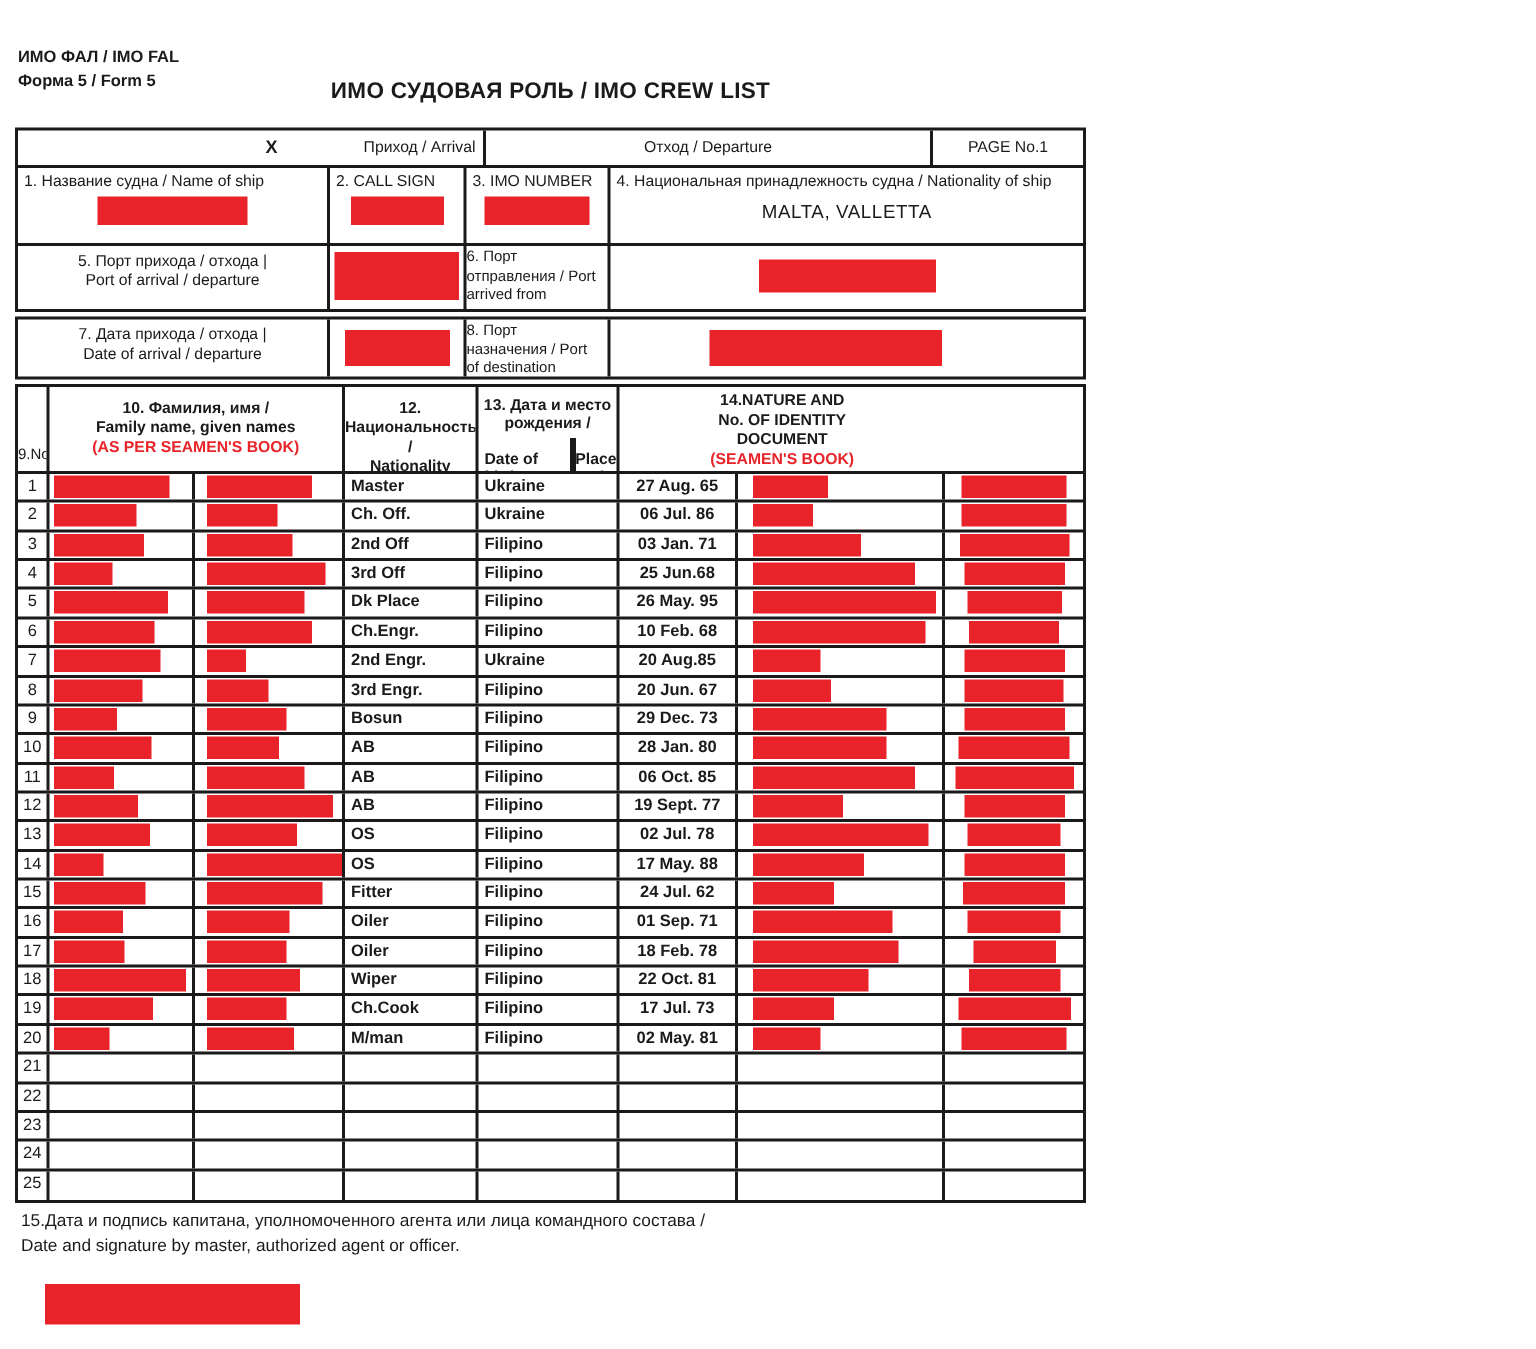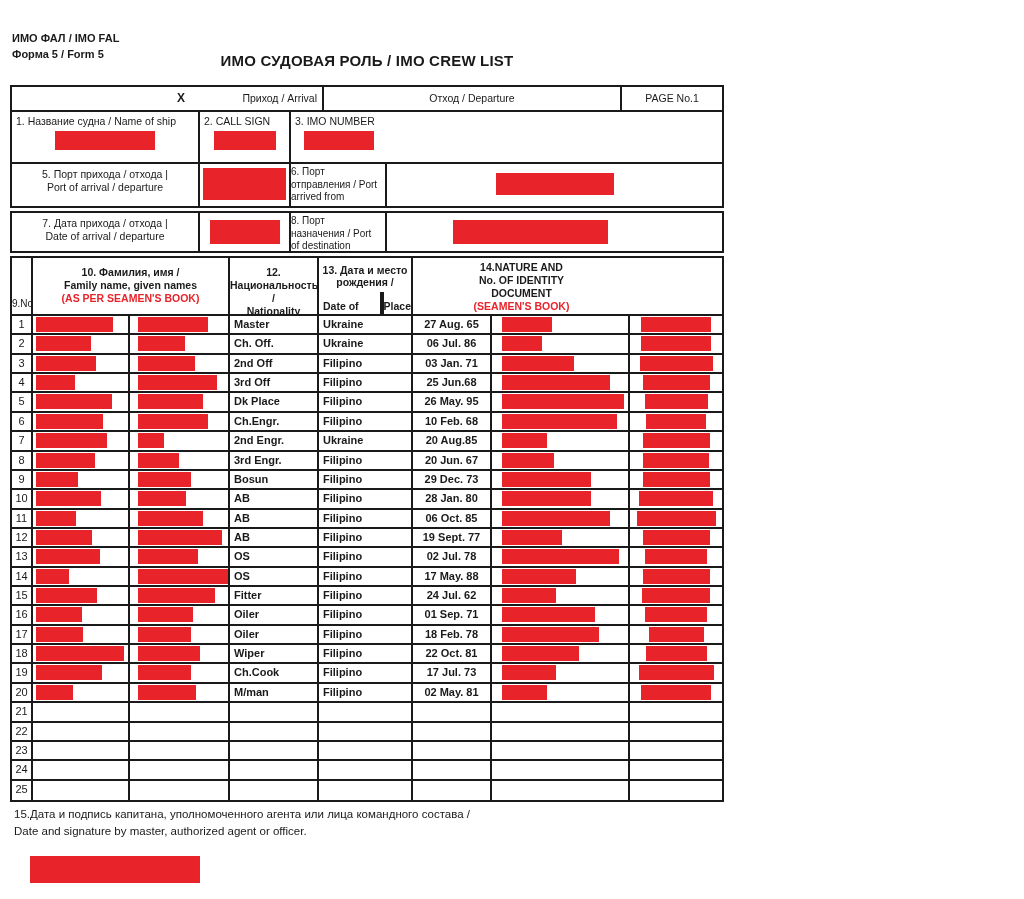--- a/index.html
+++ b/index.html
@@ -21,21 +21,21 @@
   .cellA { width:312px; border-right:2px solid #1a1a1a; position:relative; }
   .xmark { position:absolute; left:165px; top:4px; font-size:12px; font-weight:bold; }
   .arr   { position:absolute; right:5px; top:5px; font-size:10.5px; }
   .cellB { width:298px; border-right:2px solid #1a1a1a; text-align:center; font-size:10.5px; padding-top:5px; }
   .cellC { flex:1; text-align:center; font-size:10.5px; padding-top:5px; }
 
   .fields-row { height:52px; border-bottom:2px solid #1a1a1a; }
   .ports-row  { height:42px; }
   .fc  { border-right:2px solid #1a1a1a; position:relative; }
   .fc:last-child { border-right:none; }
-  .fc1 { width:188px; } .fc2 { width:91px; } .fc3 { width:96px; } .fc4 { flex:1; }
+  .fc1 { width:208px; } .fc2 { width:91px; } .fc3 { width:96px; } .fc4 { flex:1; }
   .flabel { font-size:10.5px; padding:3px 4px 0 4px; }
   .flabel-c { font-size:10.5px; text-align:center; padding-top:4px; line-height:13px; }
   .flabel-s { font-size:10px; text-align:left; padding-top:2px; line-height:12.5px; }
   .fvalue { font-size:12.5px; text-align:center; margin-top:7px; letter-spacing:.4px; }
 
   .redact { background:#e8232a; }
   .rbox { margin:4px auto 0 auto; height:19px; }
   .r-f1 { width:100px; } .r-f2 { width:62px; } .r-f3 { width:70px; }
   .r-f5 { width:83px; height:32px; margin-top:4px; }
   .r-f6 { width:118px; height:22px; margin-top:9px; }
@@ -105,20 +105,24 @@
         <div class="redact rbox r-f1"></div>
       </div>
       <div class="fc fc2">
         <div class="flabel">2. CALL SIGN</div>
         <div class="redact rbox r-f2"></div>
       </div>
       <div class="fc fc3">
         <div class="flabel">3. IMO NUMBER</div>
         <div class="redact rbox r-f3"></div>
       </div>
+      <div class="fc fc4">
+        <div class="flabel">4. Национальная принадлежность судна / Nationality of ship</div>
+        <div class="fvalue">MALTA, VALLETTA</div>
+      </div>
     </div>
 
     <div class="row ports-row">
       <div class="fc fc1">
         <div class="flabel-c">
           <div>5. Порт прихода / отхода |</div>
           <div>Port of arrival / departure</div>
         </div>
       </div>
       <div class="fc fc2">

